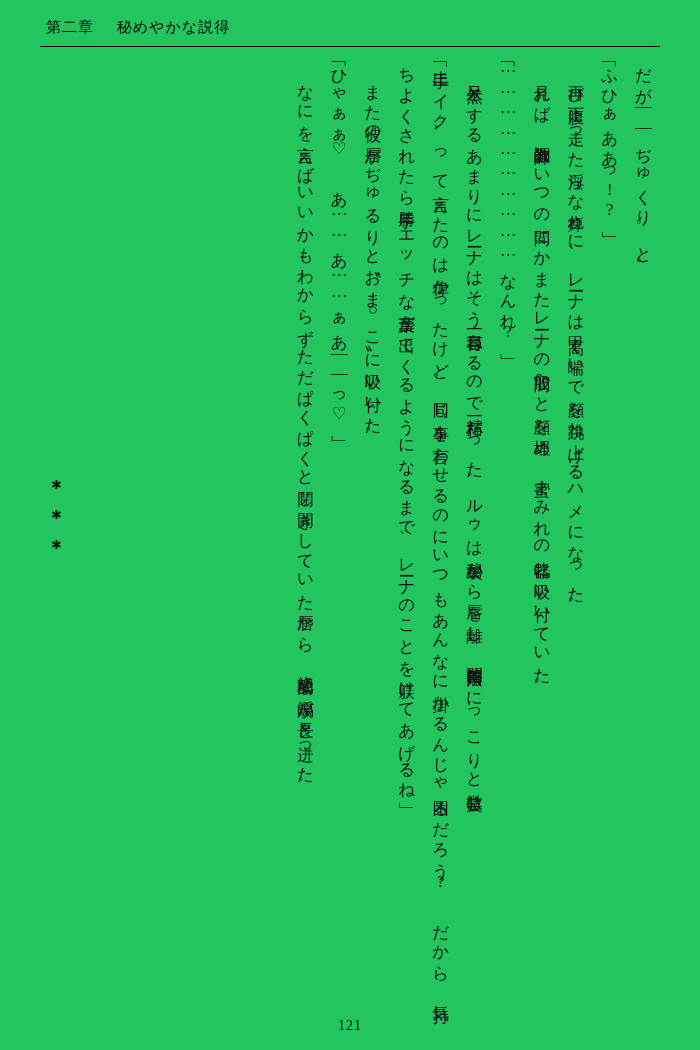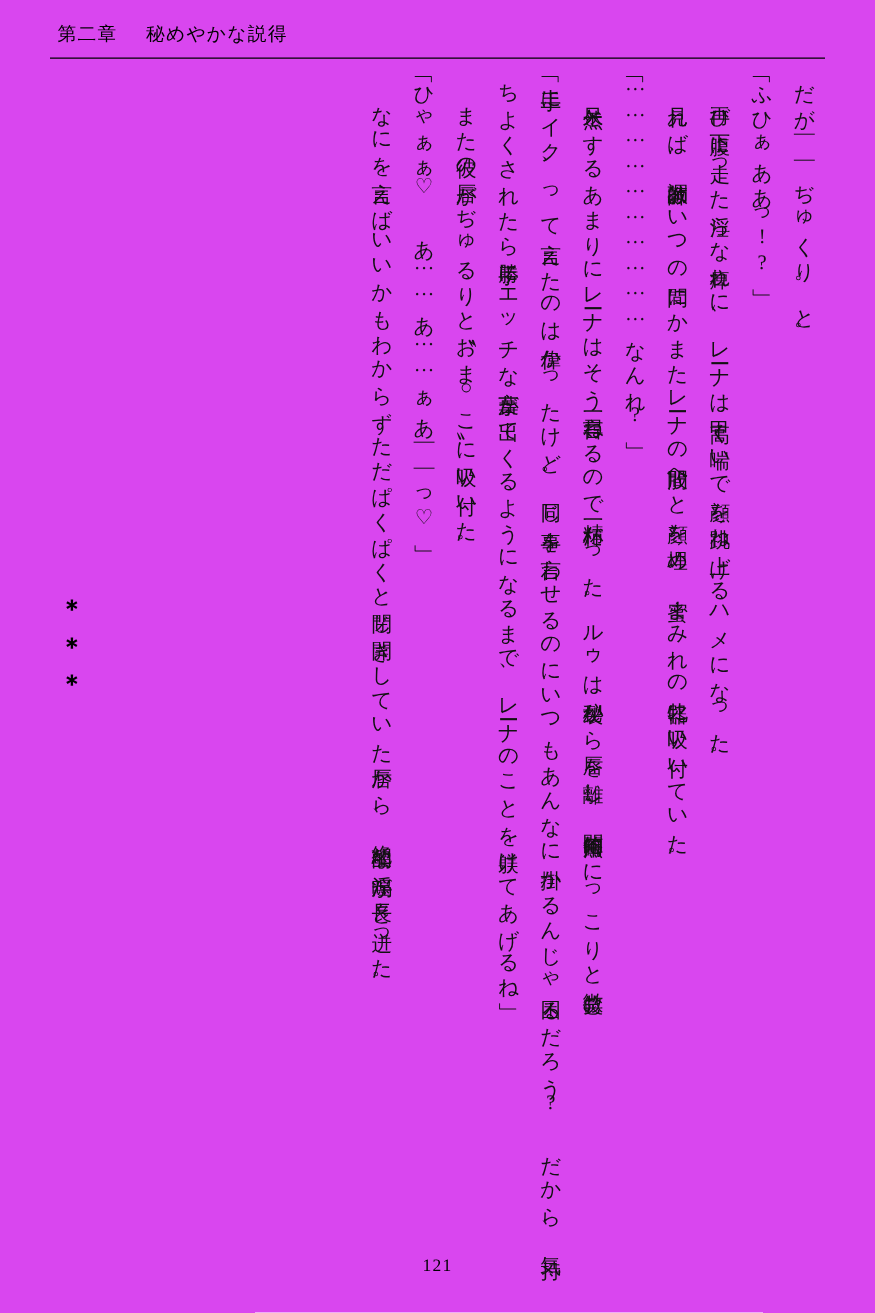--- a/index.html
+++ b/index.html
@@ -8,21 +8,21 @@
     background: #ffffff;
   }
   body {
     font-family: "Liberation Serif", "DejaVu Serif", serif;
     color: #1a1a1a;
   }
   #page {
     position: relative;
     width: 700px;
     height: 1050px;
-    background: #d946ef;
+    background: #22c55e;
     overflow: hidden;
     box-sizing: border-box;
   }
 
   
   .header {
     position: absolute;
     top: 18px;
     left: 46px;
     right: 46px;
@@ -84,21 +84,21 @@
     -webkit-writing-mode: vertical-rl;
     font-size: 20px;
     letter-spacing: 10px;
     color: #000;
     font-weight: bold;
   }
 
   
   .page-number {
     position: absolute;
-    bottom: 28px;
+    bottom: 16px;
     left: 0;
     width: 100%;
     text-align: center;
     font-size: 14px;
     color: #000;
     letter-spacing: 1px;
   }
 </style>
 </head>
 <body>

